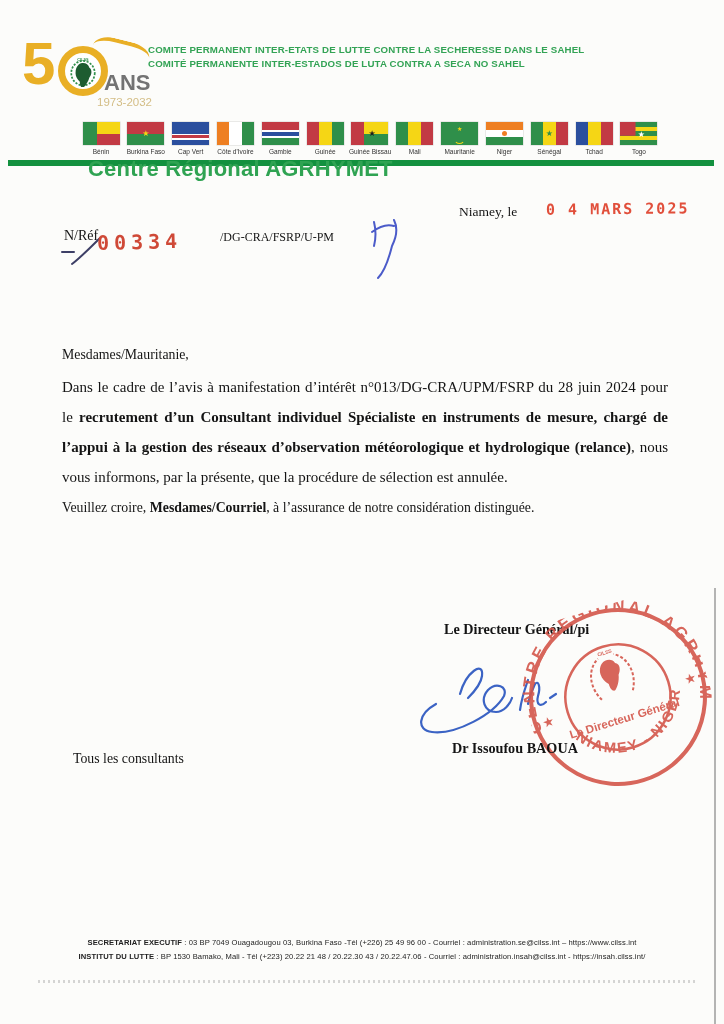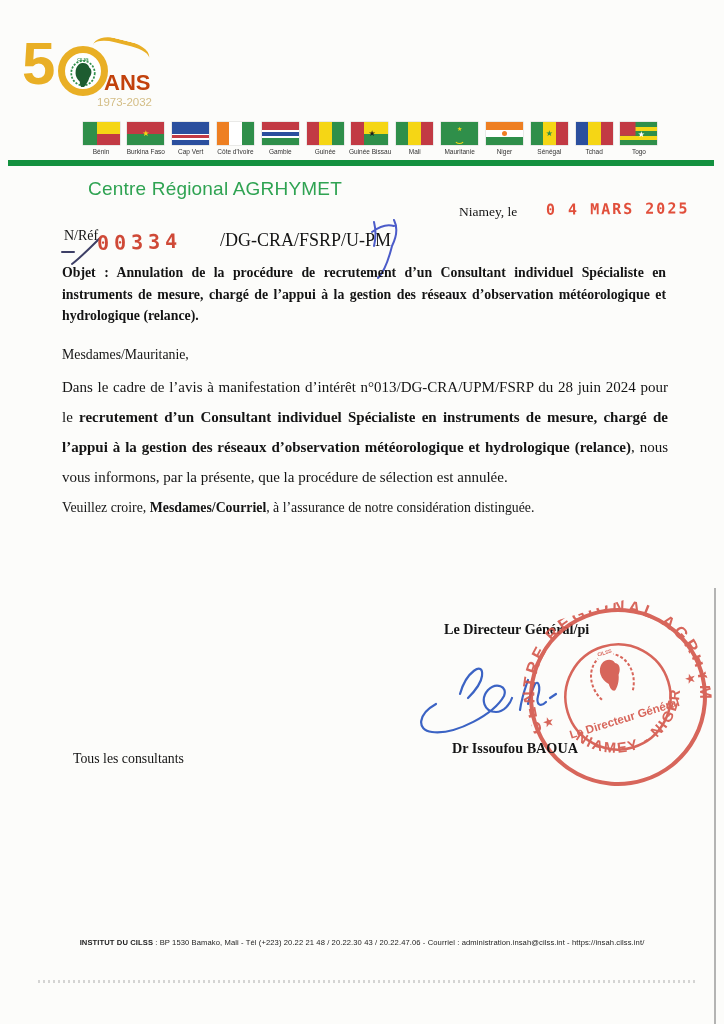--- a/index.html
+++ b/index.html
@@ -9,21 +9,21 @@
 .abs{position:absolute}
 
 
 .logo5{left:22px;top:34px;font-family:"Liberation Sans",sans-serif;font-weight:bold;
        font-size:60px;line-height:1;color:#e9af25}
 .logo-ring{left:58px;top:46px;width:50px;height:50px;border:7px solid #e9af25;border-radius:50%;
            background:#fff;display:flex;align-items:center;justify-content:center}
 .logo-swoosh{left:92px;top:40px;width:58px;height:24px;border-top:4px solid #e9af25;
              border-radius:50% / 70%;transform:rotate(14deg)}
 .logo-ans{left:104px;top:70px;font-family:"Liberation Sans",sans-serif;font-weight:bold;
-          font-size:22px;color:#c2410c}
+          font-size:22px;color:#737373}
 .logo-years{left:97px;top:96px;font-family:"Liberation Sans",sans-serif;font-size:11.5px;color:#d3bd85}
 .org-lines{left:148px;top:43px;font-family:"Liberation Sans",sans-serif;font-weight:bold;
            font-size:9.7px;line-height:13.6px;color:#33a355;letter-spacing:.15px;white-space:nowrap}
 .org-lines .ar{font-size:11.5px;font-weight:bold}
 
 
 .flags-row{left:80px;top:122px;width:580px;display:flex;justify-content:space-between}
 .flag-cell{width:42px;text-align:center}
 .flag{position:relative;width:37px;height:23px;margin:0 auto;box-shadow:0 0 0 .5px rgba(0,0,0,.15);overflow:hidden}
 .flag .em{position:absolute;inset:0;display:flex;align-items:center;justify-content:center;font-size:8px;line-height:1}
@@ -32,31 +32,31 @@
 .em-star-black{color:#1d1d1d;justify-content:flex-start;padding-left:4px}
 .em-canton-star{color:#fff;justify-content:flex-start;align-items:flex-start;padding:3px 0 0 5px;font-size:7px}
 .dot{position:absolute;left:50%;top:50%;width:5px;height:5px;margin:-2.5px 0 0 -2.5px;background:#ee7f22;border-radius:50%}
 .crescent{position:absolute;left:50%;top:46%;width:11px;height:11px;margin-left:-5.5px;
           border:1.8px solid transparent;border-bottom-color:#f5d615;border-radius:50%}
 .cstar{position:absolute;left:50%;top:18%;transform:translateX(-50%);color:#f5d615;font-size:6px;line-height:1}
 .flag-label{font-size:6.5px;font-family:"Liberation Sans",sans-serif;color:#333;margin-top:3px;white-space:nowrap}
 
 
 .green-bar{left:8px;top:160px;width:706px;height:6px;background:#13913f}
-.banner{left:88px;top:178px;font-family:"Liberation Sans",sans-serif;font-weight:normal;
-        font-size:19px;color:#2fa352;letter-spacing:.2px}
+.banner{left:88px;top:156px;font-family:"Liberation Sans",sans-serif;font-weight:bold;
+        font-size:22px;color:#2fa352;letter-spacing:.2px}
 
 
 .dateline{left:459px;top:204px;font-size:13.5px}
 .date-stamp{left:546px;top:200px;color:#e14f3b;font-family:"DejaVu Sans Mono",monospace;
             font-weight:bold;font-size:15px;letter-spacing:2px;transform:rotate(-.5deg)}
 .ref-label{left:64px;top:228px;font-weight:normal;font-size:14px}
 .ref-number{left:97px;top:230px;color:#cf4937;font-family:"DejaVu Sans Mono",monospace;
             font-weight:bold;font-size:20px;letter-spacing:5px;transform:rotate(-1.5deg)}
-.ref-code{left:220px;top:230px;font-size:18px}
+.ref-code{left:220px;top:230px;font-size:12px}
 .hand{stroke-linecap:round;stroke-linejoin:round;fill:none}
 
 
 .subject{left:62px;top:262px;width:604px;font-weight:bold;font-size:13.8px;
          line-height:21.5px;text-align:justify}
 .salutation{left:62px;top:347px;font-size:13.8px}
 .body-p{left:62px;top:372px;width:606px;font-size:15px;line-height:30px;text-align:justify}
 .closing-p{left:62px;top:500px;width:606px;font-size:13.8px}
 .signer-title{left:444px;top:621px;font-weight:bold;font-size:14.2px}
 .signer-name{left:452px;top:740px;font-weight:bold;font-size:14.2px}
@@ -83,20 +83,22 @@
     <svg width="32" height="32" viewBox="0 0 30 30">
       <text x="15" y="6" font-size="3.6" font-weight="bold" fill="#2f8f4a" text-anchor="middle" font-family="Liberation Sans,sans-serif">CILSS</text>
       <ellipse cx="15" cy="17" rx="11" ry="11.5" fill="none" stroke="#2f8f4a" stroke-width="1.6" stroke-dasharray="2 1.3"></ellipse>
       <path d="M11,9 c4,-3 9,-1 10,3 c3,2 2,7 0,9 c-1,4 -4,8 -6,10 c-2,0 -3,-3 -3,-6 c-2,-2 -4,-5 -4,-8 c0,-4 1,-6 3,-8 z" fill="#1d5c30"></path>
     </svg>
   </div>
   <div class="abs logo-ans">ANS</div>
   <div class="abs logo-years">1973-2032</div>
 
   <div class="abs org-lines">
+    <div>COMITE PERMANENT INTER-ETATS DE LUTTE CONTRE LA SECHERESSE DANS LE SAHEL</div>
+    <div>COMITÉ PERMANENTE INTER-ESTADOS DE LUTA CONTRA A SECA NO SAHEL</div>
   </div>
 
   <div class="abs flags-row">
       <div class="flag-cell">
         <div class="flag" style="background: linear-gradient(90deg, rgb(47, 143, 74) 0px, rgb(47, 143, 74) 38%, transparent 38%), linear-gradient(rgb(245, 214, 21) 0px, rgb(245, 214, 21) 50%, rgb(194, 58, 68) 50%);"></div>
         <div class="flag-label">Bénin</div>
       </div>
       <div class="flag-cell">
         <div class="flag" style="background: linear-gradient(rgb(194, 58, 68) 0px, rgb(194, 58, 68) 50%, rgb(47, 143, 74) 50%);">
           <span class="em em-star-yellow">★</span>
@@ -169,21 +171,20 @@
   <div class="abs ref-label">N/Réf</div>
   <svg class="abs" style="left:60px;top:236px" width="44" height="30" viewBox="0 0 44 30">
     <path class="hand" d="M2,16 h12 M40,2 C30,12 20,22 12,28" stroke="#3d3f66" stroke-width="2"></path>
   </svg>
   <div class="abs ref-number">00334</div>
   <div class="abs ref-code">/DG-CRA/FSRP/U-PM</div>
   <svg class="abs" style="left:368px;top:218px" width="36" height="62" viewBox="0 0 36 62">
     <path class="hand" d="M6,4 C8,12 8,20 6,28 M4,14 C12,8 20,6 26,8 M26,2 C30,10 28,20 24,28 C20,44 16,54 10,60" stroke="#4b5bc9" stroke-width="2"></path>
   </svg>
 
-  <p class="abs subject"><span>Objet :</span> <span>Annulation de la procédure de recrutement d’un Consultant individuel Spécialiste en instruments de mesure, chargé de l’appui à la gestion des réseaux d’observation météorologique et hydrologique (relance).</span></p>
 
   <div class="abs salutation">Mesdames/Mauritanie,</div>
   <p class="abs body-p"><span>Dans le cadre de l’avis à manifestation d’intérêt n°013/DG-CRA/UPM/FSRP du 28 juin 2024 pour le </span><span style="font-weight: bold;">recrutement d’un Consultant individuel Spécialiste en instruments de mesure, chargé de l’appui à la gestion des réseaux d’observation météorologique et hydrologique (relance)</span><span>, nous vous informons, par la présente, que la procédure de sélection est annulée.</span></p>
   <p class="abs closing-p"><span>Veuillez croire, </span><span style="font-weight: bold;">Mesdames/Courriel</span><span>, à l’assurance de notre considération distinguée.</span></p>
 
   <div class="abs signer-title">Le Directeur Général/pi</div>
   <svg class="abs sig" width="175" height="95" viewBox="0 0 175 95">
     <g class="hand" stroke="#3b63c4" stroke-width="2.2">
       <path d="M28,52 C10,62 8,78 24,80 C48,83 86,62 96,44 C100,34 88,30 80,38 C72,47 76,60 88,60 C96,60 102,52 104,46"></path>
       <path d="M52,42 C58,20 76,8 74,24 C73,32 66,40 60,46"></path>
@@ -213,18 +214,19 @@
       <path d="M84,54 c5,-4 12,-2 13,3 c5,2 3,9 0,12 c-1,6 -5,12 -8,14 c-3,0 -4,-4 -4,-8 c-3,-3 -5,-7 -5,-11 c0,-5 2,-8 4,-10 z" fill="#d4564a"></path>
       <text x="90" y="46" font-size="5" font-weight="bold" fill="#d4564a" text-anchor="middle" font-family="Liberation Sans,sans-serif">CILSS</text>
     </g>
     <text x="90" y="116" font-size="11.5" font-weight="bold" fill="#d4564a" text-anchor="middle" font-family="Liberation Sans,sans-serif">Le Directeur Général</text>
   </svg>
 
   <div class="abs signer-name">Dr Issoufou BAOUA</div>
   <div class="abs cc">Tous les consultants</div>
 
   <div class="abs footer">
-      <div><b>INSTITUT DU CILSS</b> : BP 1530 Bamako, Mali - Tél (+223) 20.22 21 48 / 20.22.30 43 / 20.22.47.06 - Courriel : administration.insah@cilss.int - https://insah.cilss.int/</div>
+      <div><b>SECRETARIAT EXECUTIF</b> : 03 BP 7049 Ouagadougou 03, Burkina Faso -Tél (+226) 25 49 96 00 - Courriel : administration.se@cilss.int – https://www.cilss.int</div>
+      <div><b>INSTITUT DU LUTTE</b> : BP 1530 Bamako, Mali - Tél (+223) 20.22 21 48 / 20.22.30 43 / 20.22.47.06 - Courriel : administration.insah@cilss.int - https://insah.cilss.int/</div>
     </div>
   <div class="abs noise"></div>
   <div class="abs edge-line"></div>
 
 </div>
 
 </body></html>

